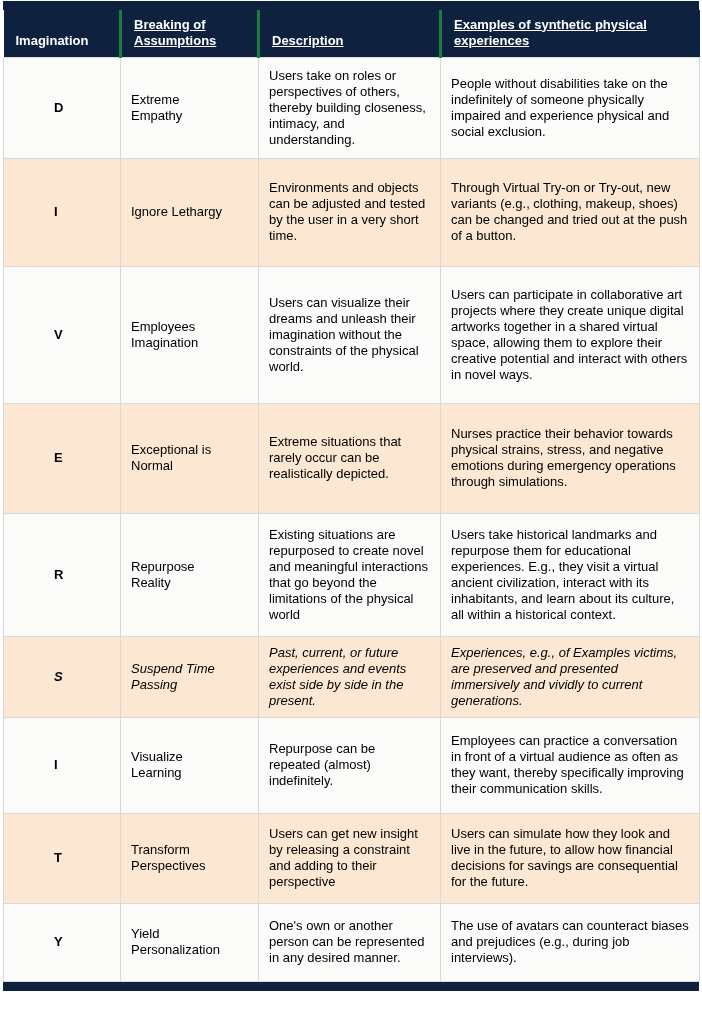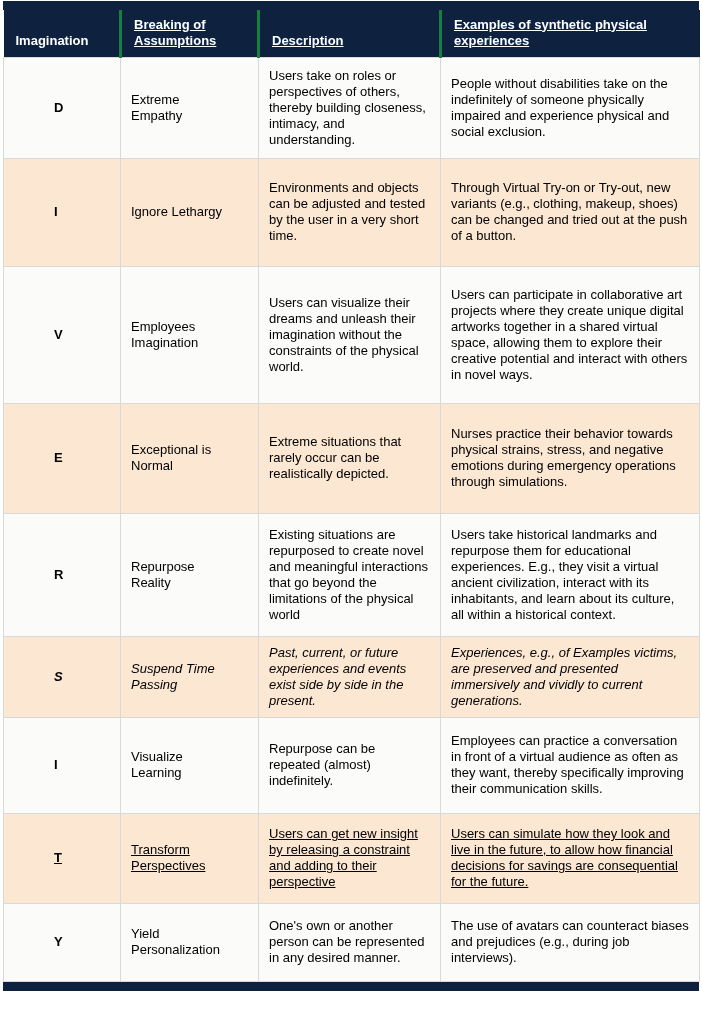--- a/index.html
+++ b/index.html
@@ -70,21 +70,21 @@
   td.assume .assume-inner { max-width: 100px; }
 
   
   tbody tr:nth-child(1) td { height: 101px; }
   tbody tr:nth-child(2) td { height: 108px; }
   tbody tr:nth-child(3) td { height: 137px; }
   tbody tr:nth-child(4) td { height: 110px; }
   tbody tr:nth-child(5) td { height: 123px; }
   tbody tr:nth-child(6) td { height: 75px; font-style: italic;  }
   tbody tr:nth-child(7) td { height: 96px; margin-left: 31px; }
-  tbody tr:nth-child(8) td { height: 90px; text-decoration: underline;  }
+  tbody tr:nth-child(8) td { height: 90px;  }
   tbody tr:nth-child(9) td { height: 78px;  }
 </style>
 </head>
 <body>
 
 <div class="page">
   <div class="navy-bar"></div>
 
   <table class="diversity">
     <colgroup>

